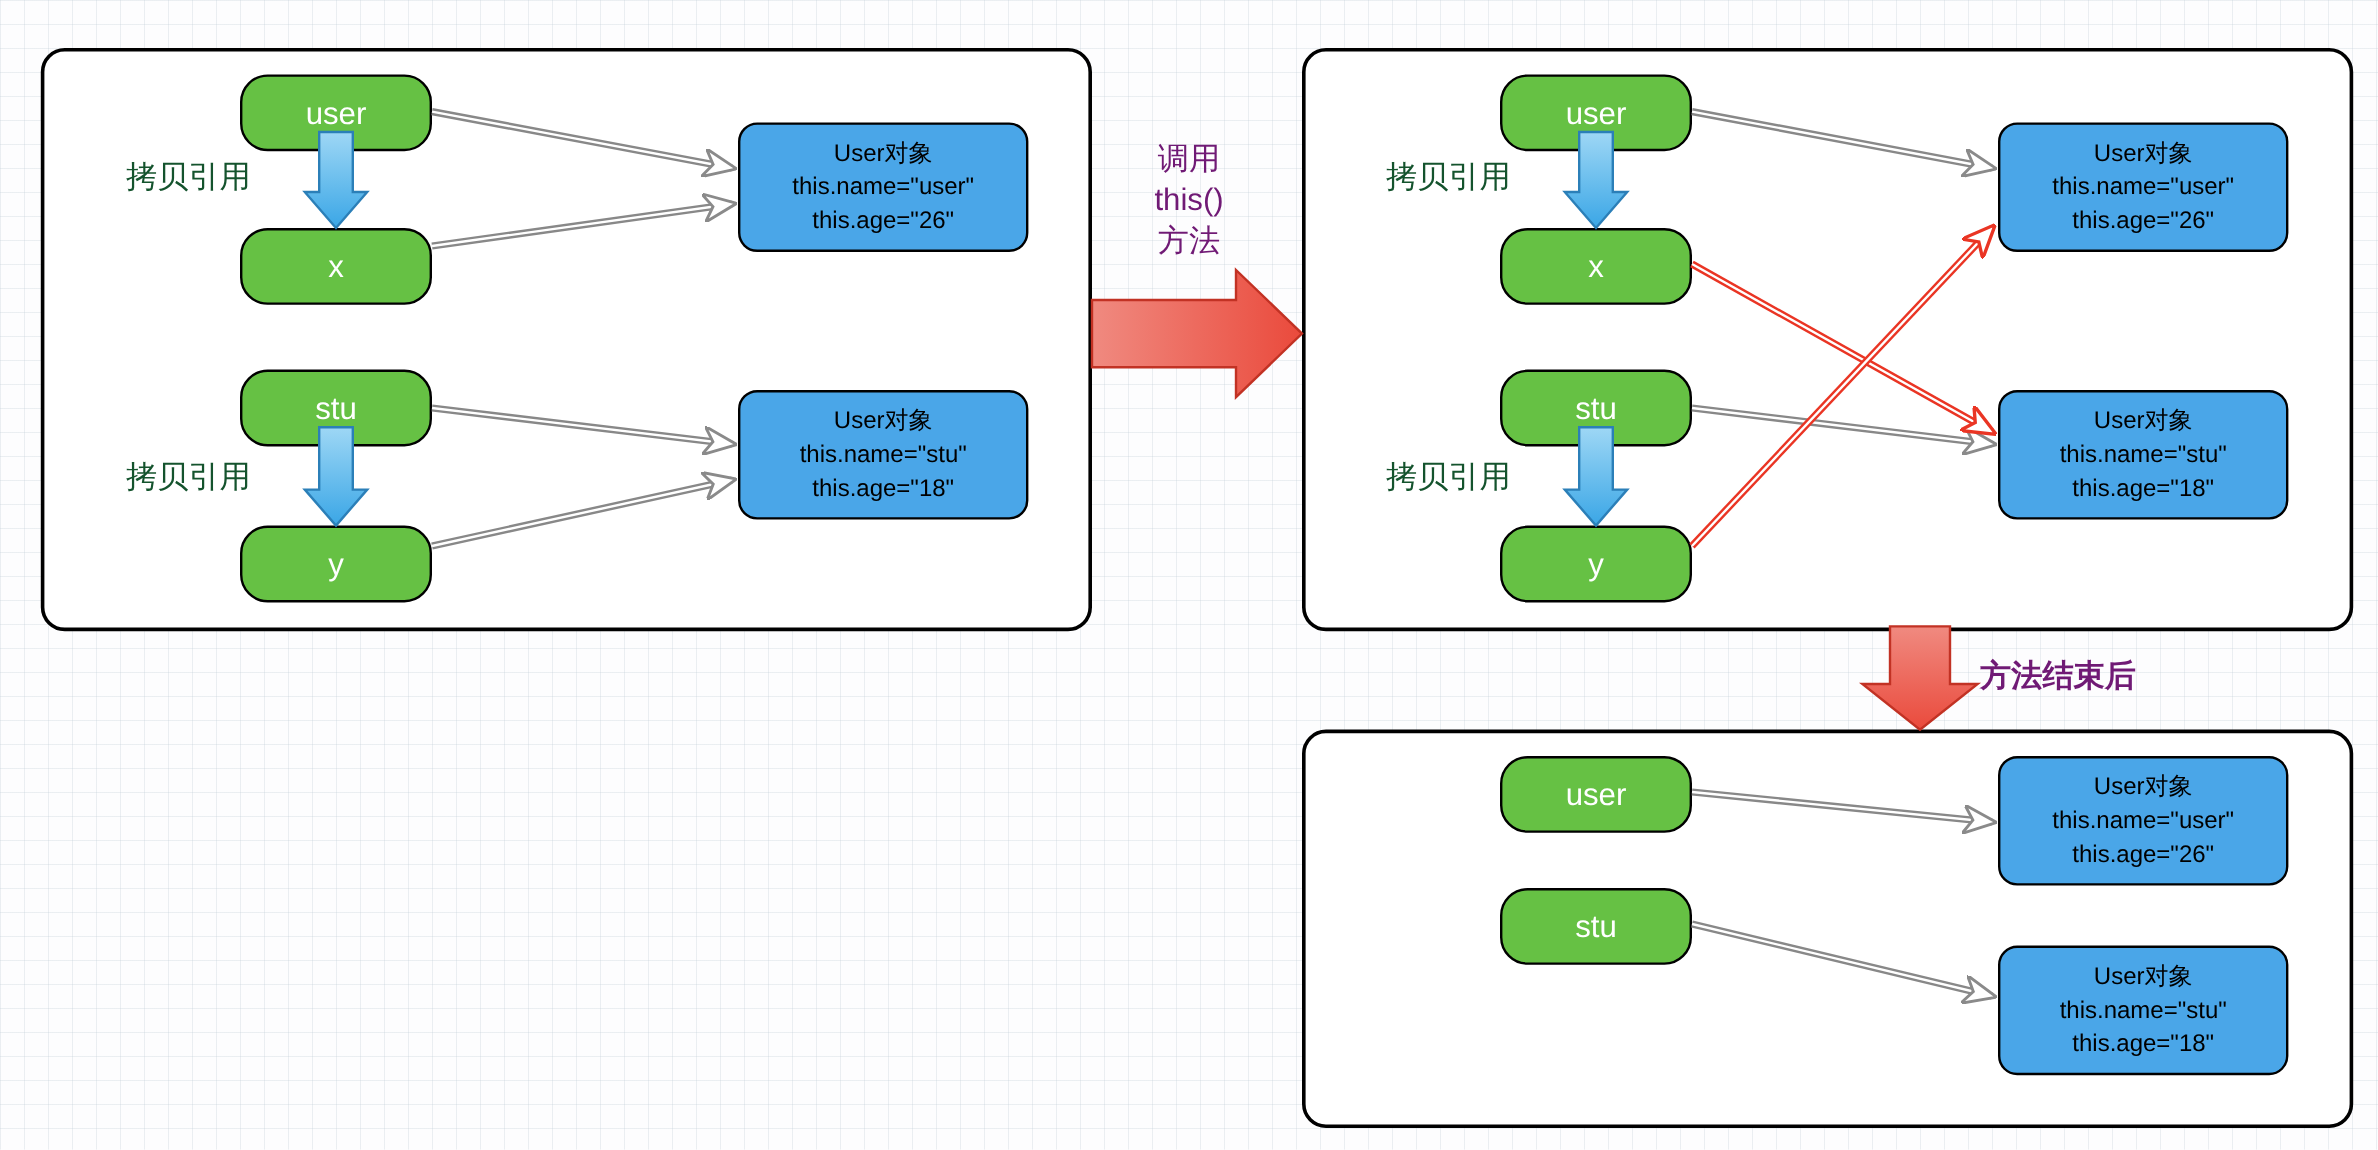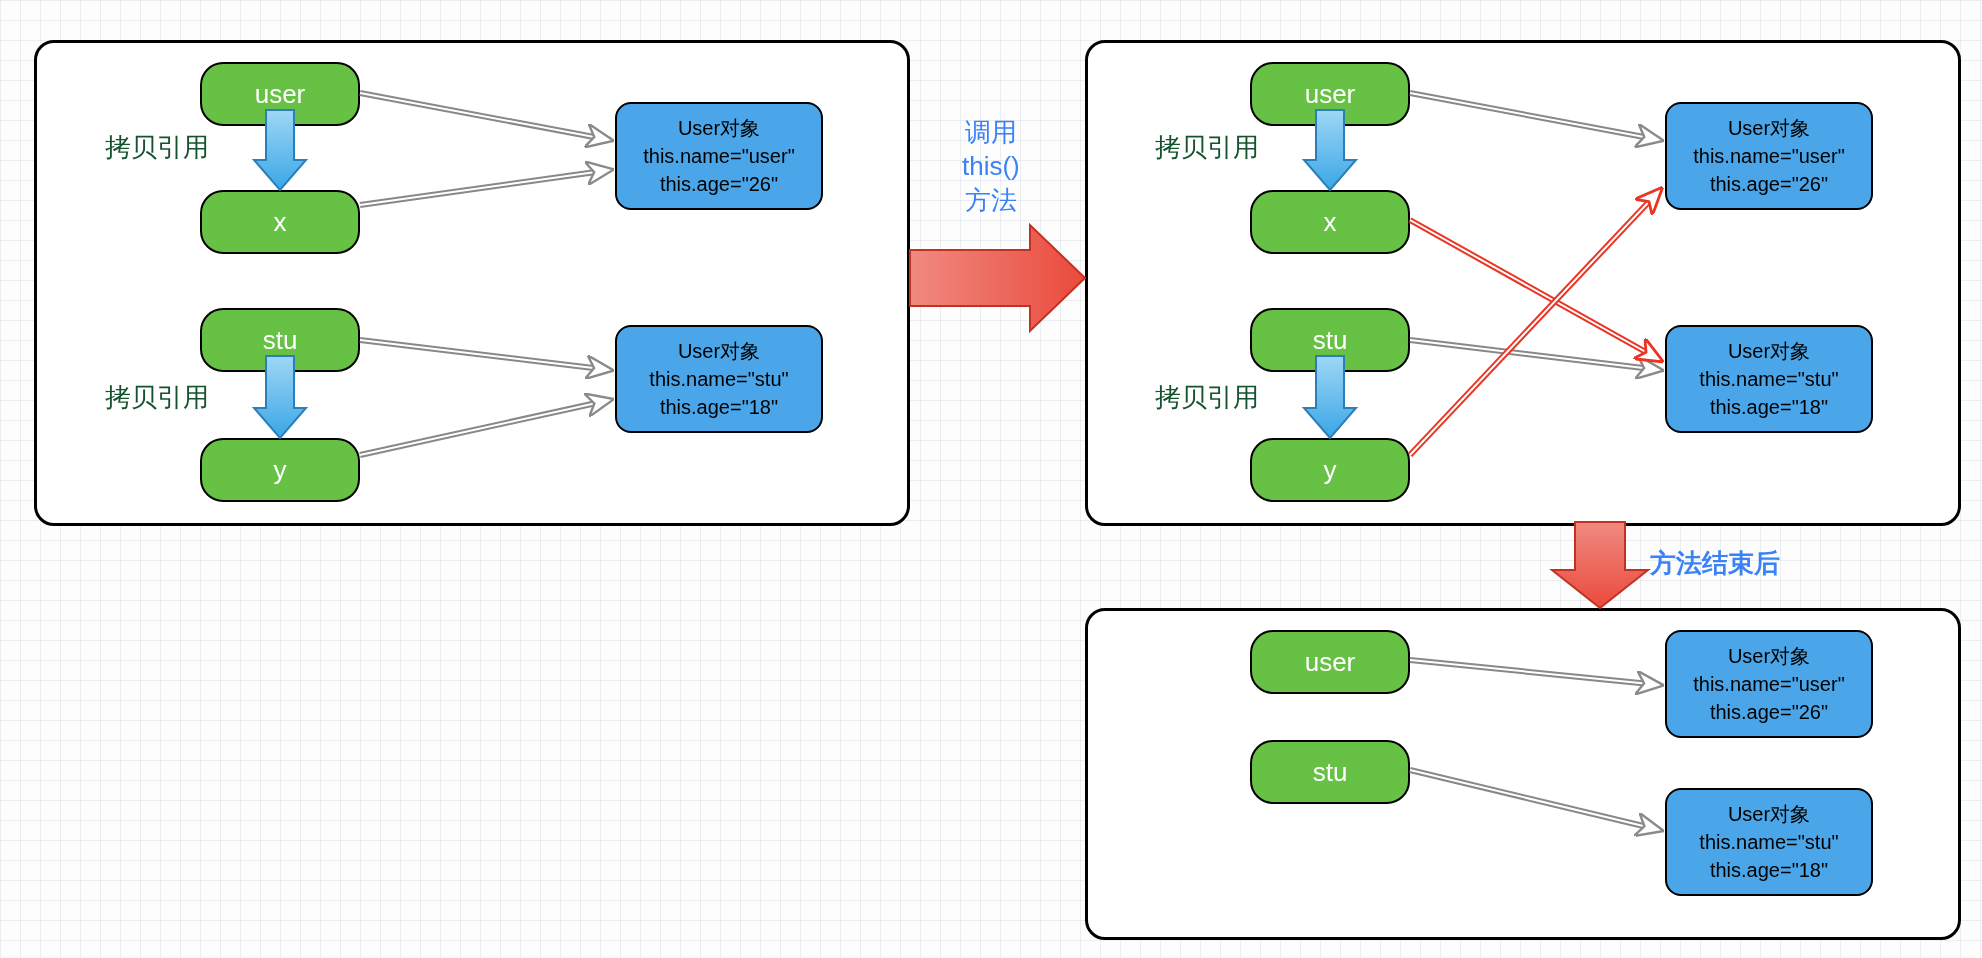--- a/index.html
+++ b/index.html
@@ -31,38 +31,38 @@
     background: #66C144;
     color: #fff;
     font-size: 26px;
     display: flex;
     align-items: center;
     justify-content: center;
     box-sizing: border-box;
   }
   .bbox {
     position: absolute;
-    width: 208px;
+    width: 242px;
     border: 2px solid #000;
     border-radius: 16px;
     background: #4AA6E8;
     color: #000;
     font-size: 20px;
     text-align: center;
     padding: 10px 8px;
     line-height: 1.4;
     box-sizing: border-box;
   }
   .lbl {
     position: absolute;
     font-size: 26px;
     color: #14532d;
     white-space: nowrap;
   }
-  .redlbl { color: #3b82f6; }
+  .redlbl { color: #701a75; }
 </style>
 </head>
 <body>
 
 <div class="panel" style="left:34px; top:40px; width:870px; height:480px;"></div>
 <div class="gnode" style="left:200px; top:62px;">
     <span>user</span>
   </div>
 <div class="gnode" style="left:200px; top:190px;">
     <span>x</span>

